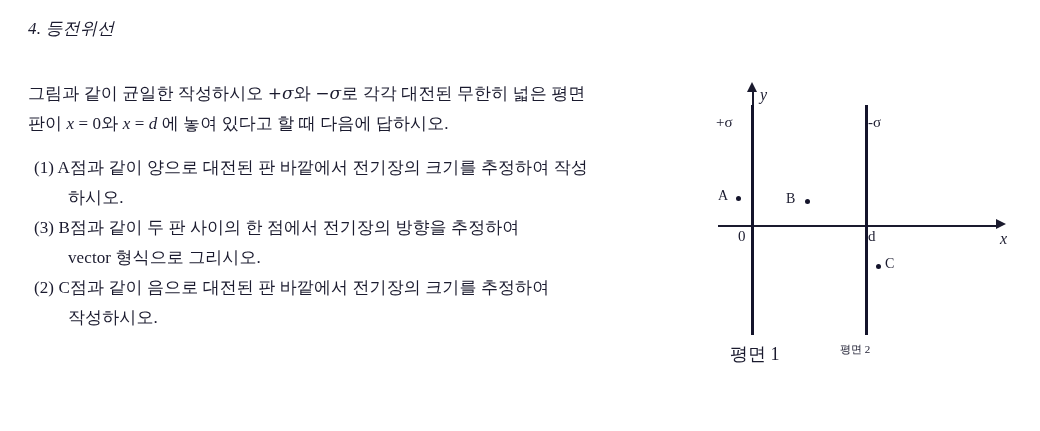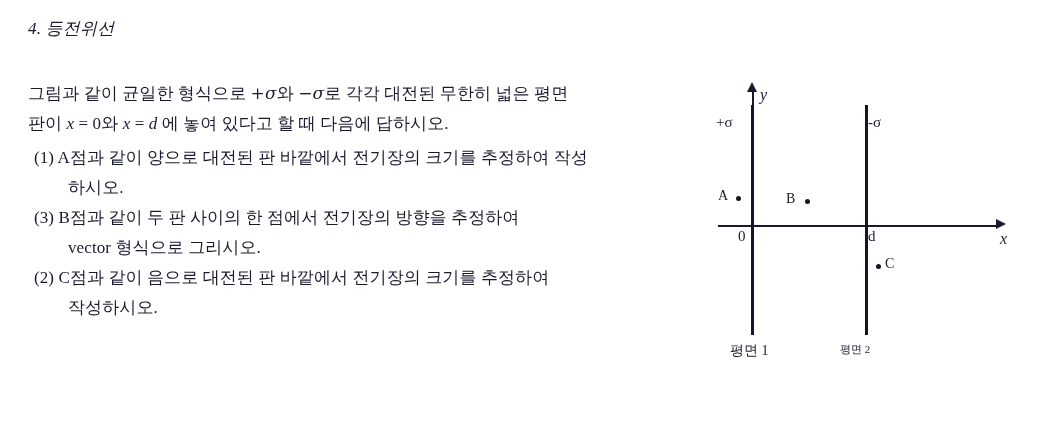--- a/index.html
+++ b/index.html
@@ -38,21 +38,21 @@
   }
 
   .para {
     font-size: 17px;
     line-height: 30px;
     letter-spacing: 0.1px;
     margin-bottom: 4px;
   }
 
   .items {
-    margin-top: 4px;
+    margin-top: 14px;
   }
 
   .item {
     font-size: 17px;
     line-height: 30px;
     letter-spacing: 0.1px;
     padding-left: 6px;
   }
   .item .cont {
     display: block;
@@ -126,21 +126,21 @@
     position: absolute;
     font-size: 15px;
     white-space: nowrap;
   }
   .lbl-y      { left: 60px;  top: 16px;  font-style: italic; font-size: 16px; }
   .lbl-x      { left: 300px; top: 160px; font-style: italic; font-size: 16px; }
   .lbl-sigma-p{ left: 16px;  top: 44px;  font-size: 15px; }
   .lbl-sigma-n{ left: 168px; top: 44px;  font-size: 15px; }
   .lbl-zero   { left: 38px;  top: 158px; font-size: 15px; }
   .lbl-d      { left: 168px; top: 158px; font-size: 15px; }
-  .lbl-plate1 { left: 30px;  top: 272px; font-size: 14px; }
+  .lbl-plate1 { left: 30px;  top: 272px; font-size: 18px; }
   .lbl-plate2 { left: 140px; top: 272px; font-size: 11px; }
 
   .pt {
     position: absolute;
     width: 5px;
     height: 5px;
     border-radius: 50%;
     background: #14142b;
   }
   .pt-lbl {
@@ -158,21 +158,21 @@
 </head>
 <body>
 
 <div class="page">
 
   <div class="text-col">
 
     <div class="q-title">4. 등전위선</div>
 
     <div class="para">
-      <span>그림과 같이 균일한 형식으로 </span><span class="sym">+σ</span><span>와 </span><span class="sym">−σ</span><span>로 각각 대전된 무한히 넓은 평면</span><br>
+      <span>그림과 같이 균일한 작성하시오 </span><span class="sym">+σ</span><span>와 </span><span class="sym">−σ</span><span>로 각각 대전된 무한히 넓은 평면</span><br>
       <span>판이 </span><span class="it">x</span><span> = 0와 </span><span class="it">x</span><span> = </span><span class="it">d</span><span> 에 놓여 있다고 할 때 다음에 답하시오.</span>
     </div>
 
     <div class="items">
       <div class="item">
         <span>(1) A점과 같이 양으로 대전된 판 바깥에서 전기장의 크기를 추정하여 작성</span>
         <span class="cont">하시오.</span>
       </div>
       <div class="item">
         <span>(3) B점과 같이 두 판 사이의 한 점에서 전기장의 방향을 추정하여</span>

